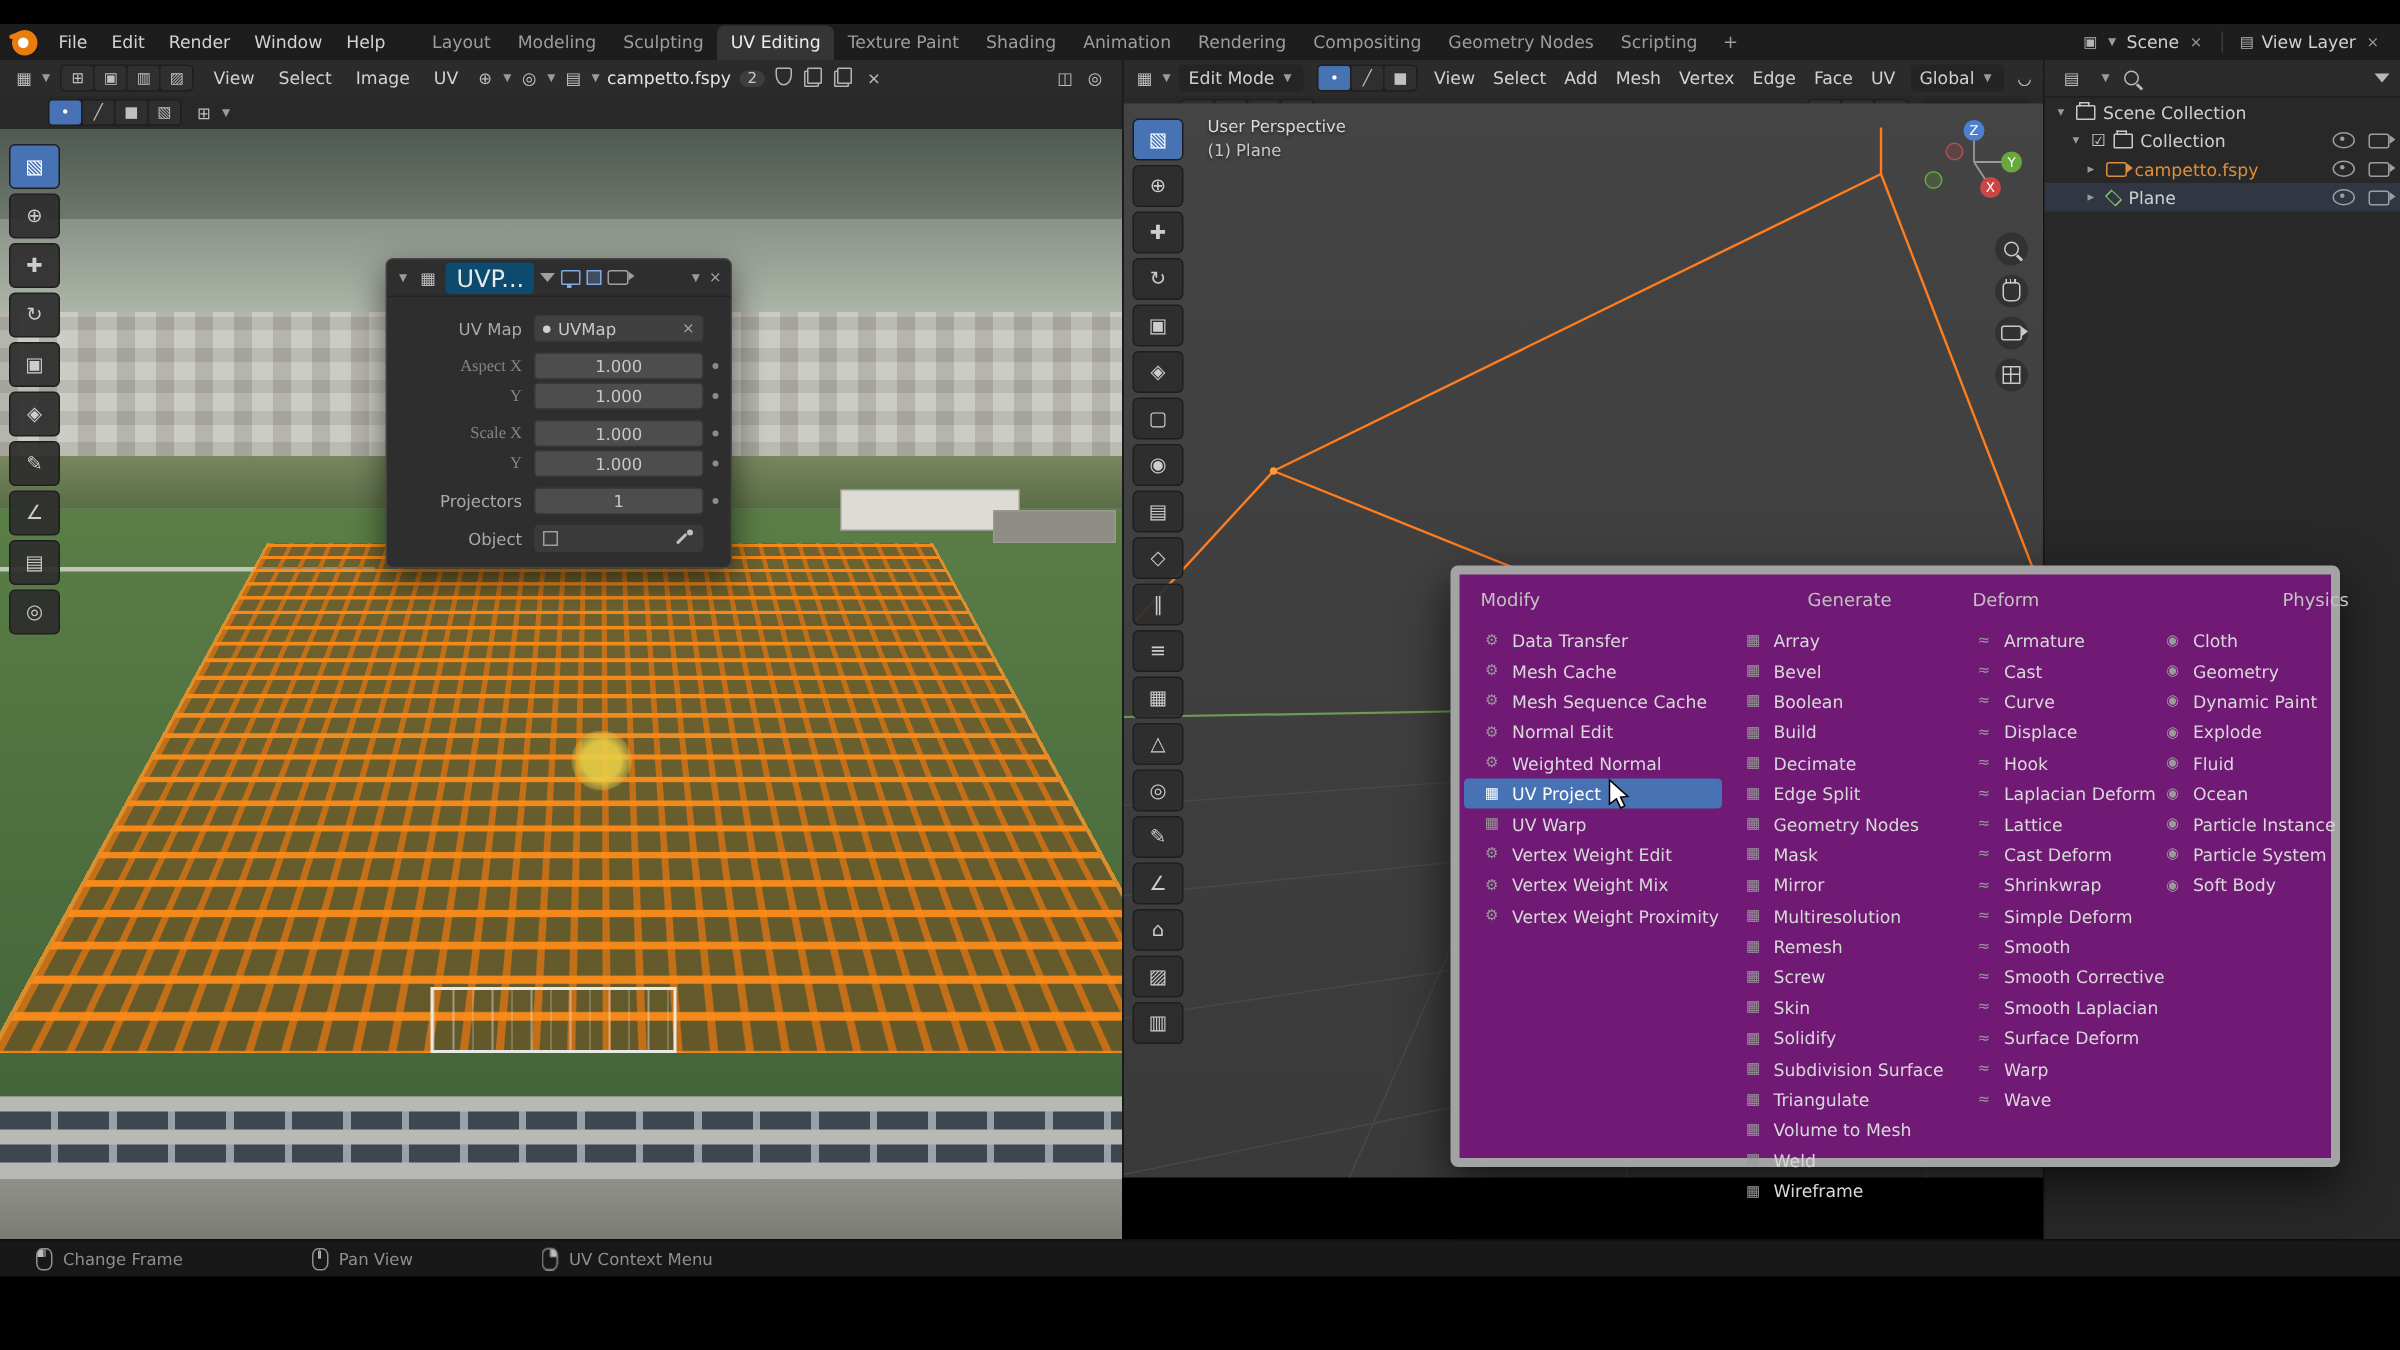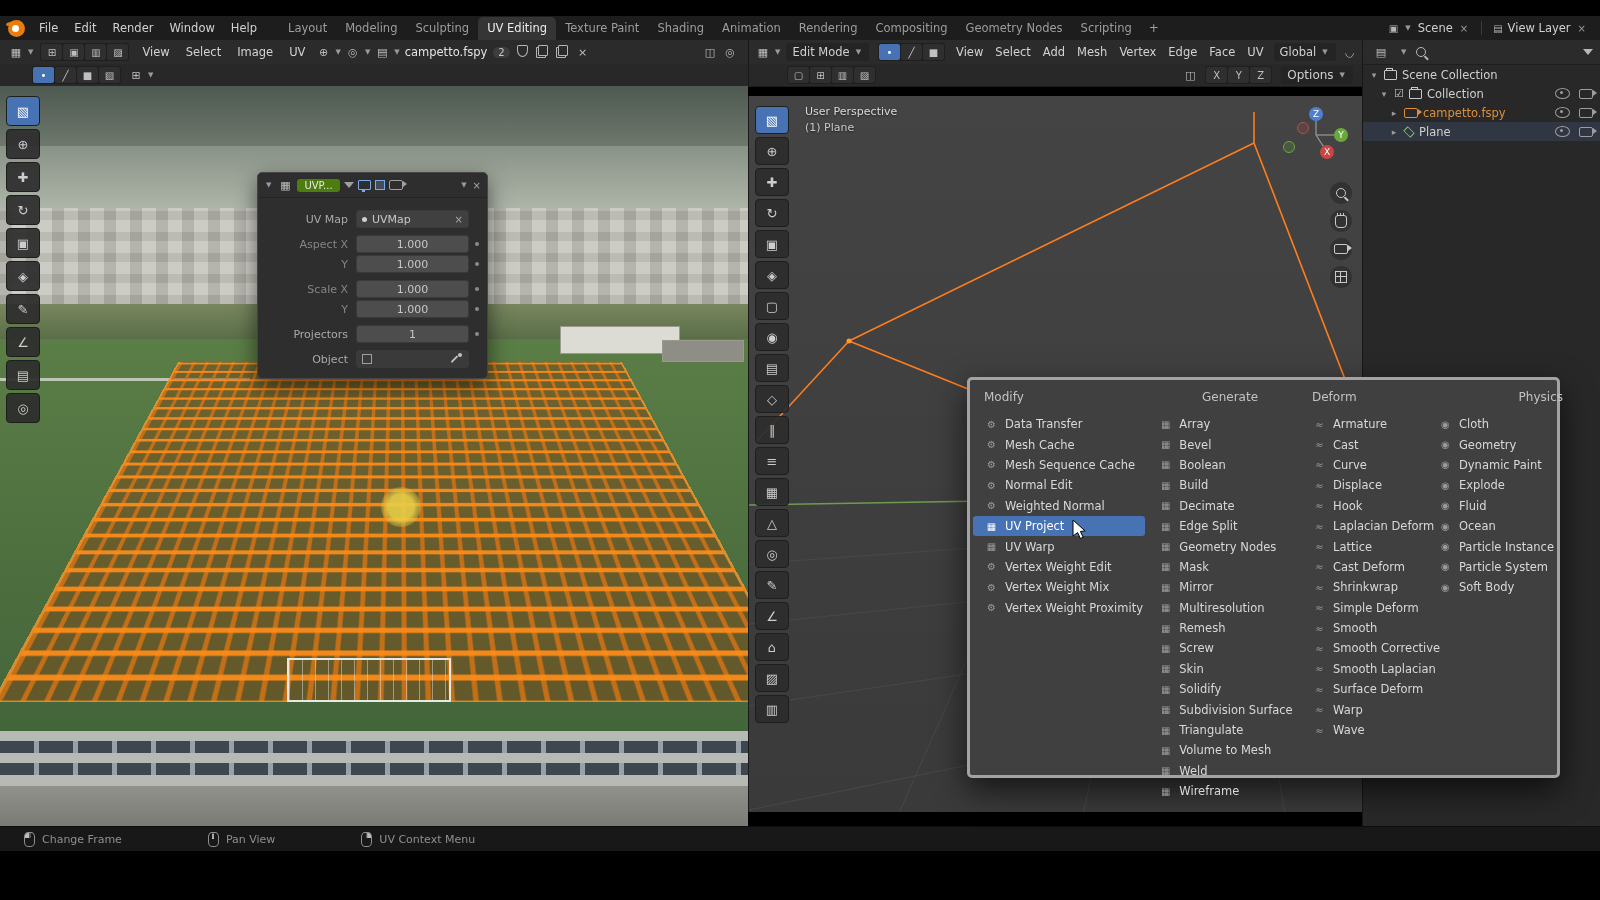--- a/index.html
+++ b/index.html
@@ -71,37 +71,37 @@
   .toolbar{position:absolute;left:6px;top:10px;display:flex;flex-direction:column;gap:3px;}
   .tool{width:32px;height:28px;background:rgba(44,44,44,.92);border-radius:4px;display:flex;
         align-items:center;justify-content:center;color:#cdcdcd;font-size:13px;border:1px solid #1e1e1e;}
   .tool.active{background:#4772b3;color:#fff;}
   .toolbar.slim .tool{height:26px;}
 
   
   .uvp{position:absolute;left:257px;top:86px;width:229px;background:#2e2e2e;border:1px solid #454545;
        border-radius:5px;box-shadow:0 8px 22px rgba(0,0,0,.55);font-size:11px;color:#c9c9c9;}
   .uvp-h{height:24px;display:flex;align-items:center;gap:4px;padding:0 6px;border-bottom:1px solid #242424;}
-  .uvp-name{background:#4d7c0f;border-radius:3px;padding:1px 7px;color:#e8e8e8;font-size:10px;}
+  .uvp-name{background:#0c4a6e;border-radius:3px;padding:1px 7px;color:#e8e8e8;font-size:16px;}
   .uvp-body{padding:6px 8px 10px;}
   .row{display:flex;align-items:center;height:18px;margin-top:4px;}
   .row .lab{width:82px;text-align:right;padding-right:8px;color:#a9a9a9;flex:none;}
-  .row .lab.dim{color:#858585;}
+  .row .lab.dim{color:#858585;font-family:Liberation Serif, serif;}
   .fld{flex:1;height:16px;background:#4d4d4d;border-radius:3px;display:flex;align-items:center;
        justify-content:center;color:#c7c7c7;border:1px solid #3a3a3a;}
   .fld.left{justify-content:flex-start;padding:0 5px;gap:5px;background:#404040;}
   .fld.obj{background:#3a3a3a;justify-content:flex-start;padding:0 5px;gap:5px;}
   .fld .grow{flex:1;text-align:left;}
   .dotk{width:4px;height:4px;border-radius:50%;background:#8b8b8b;margin-left:6px;flex:none;}
   .dotk.hide{visibility:hidden;}
   .xsm{color:#a5a5a5;font-size:10px;}
   .bullet{width:5px;height:5px;border-radius:50%;background:#cfcfcf;}
 
   
-  .vp-canvas{position:absolute;left:748px;top:96px;width:614px;height:716px;overflow:hidden;
+  .vp-canvas{position:absolute;left:748px;top:69px;width:614px;height:716px;overflow:hidden;
              background:linear-gradient(#444444,#3a3a3a);border-left:1px solid #191919;}
   .overlay-txt{position:absolute;left:56px;top:8px;color:#dadada;font-size:11px;line-height:16px;
                text-shadow:0 1px 2px rgba(0,0,0,.5);}
   .overlay-txt .l2{color:#c9c9c9;}
   .navbtn{position:absolute;left:581px;width:22px;height:22px;border-radius:50%;
           background:rgba(32,32,32,.45);display:flex;align-items:center;justify-content:center;color:#c9c9c9;}
 
   
   .i-eye{width:13px;height:9px;border:1px solid currentColor;border-radius:50%;position:relative;display:inline-block;}
   .i-eye::after{content:"";position:absolute;left:4px;top:2px;width:3px;height:3px;border-radius:50%;background:currentColor;}
@@ -141,22 +141,22 @@
   .outliner{position:absolute;left:1362px;top:40px;width:238px;height:786px;background:#282828;border-left:1px solid #171717;}
   .out-h{height:24px;background:#2b2b2b;display:flex;align-items:center;gap:8px;padding:0 8px;border-bottom:1px solid #1e1e1e;color:#b8b8b8;}
   .out-row{height:19px;display:flex;align-items:center;gap:5px;padding:0 6px;font-size:11.5px;color:#cfcfcf;}
   .out-row .grow{flex:1;white-space:nowrap;overflow:hidden;text-overflow:ellipsis;}
   .out-row .arr{width:10px;color:#9a9a9a;font-size:9px;text-align:center;flex:none;}
   .out-row .ricons{display:flex;gap:9px;color:#9d9d9d;align-items:center;padding-right:2px;}
   .row-active{background:rgba(72,98,140,.28);}
   .txt-orange{color:#dd8f3d;}
 
   
-  .mod-menu{position:absolute;left:967px;top:377px;width:593px;height:401px;background:#404040;
-            border:3px solid #a3a3a3;border-radius:5px;box-shadow:0 12px 32px rgba(0,0,0,.65);
+  .mod-menu{position:absolute;left:967px;top:377px;width:593px;height:401px;background:#701a75;
+            border:6px solid #a3a3a3;border-radius:5px;box-shadow:0 12px 32px rgba(0,0,0,.65);
             display:flex;z-index:30;padding-top:8px;box-sizing:border-box;}
   .mcol{display:flex;flex-direction:column;}
   .mcol.c1{width:178px;} .mcol.c2{width:150px;align-items:center;} .mcol.c3{width:142px;} .mcol.c4{width:123px;align-items:flex-end;}
   .mtitle{padding:2px 0 10px 14px;color:#c2c2c2;font-size:12px;}
   .m-item{height:20.4px;display:flex;align-items:center;gap:7px;padding:0 6px 0 12px;margin:0 3px;border-radius:3px;}
   .m-item .m-ico{width:13px;text-align:center;color:#9a9a9a;font-size:10px;flex:none;}
   .m-item .m-label{color:#d8d8d8;font-size:11.5px;white-space:nowrap;}
   .m-item.hl{background:#4772b3;}
   .m-item.hl .m-label,.m-item.hl .m-ico{color:#fff;}
 

